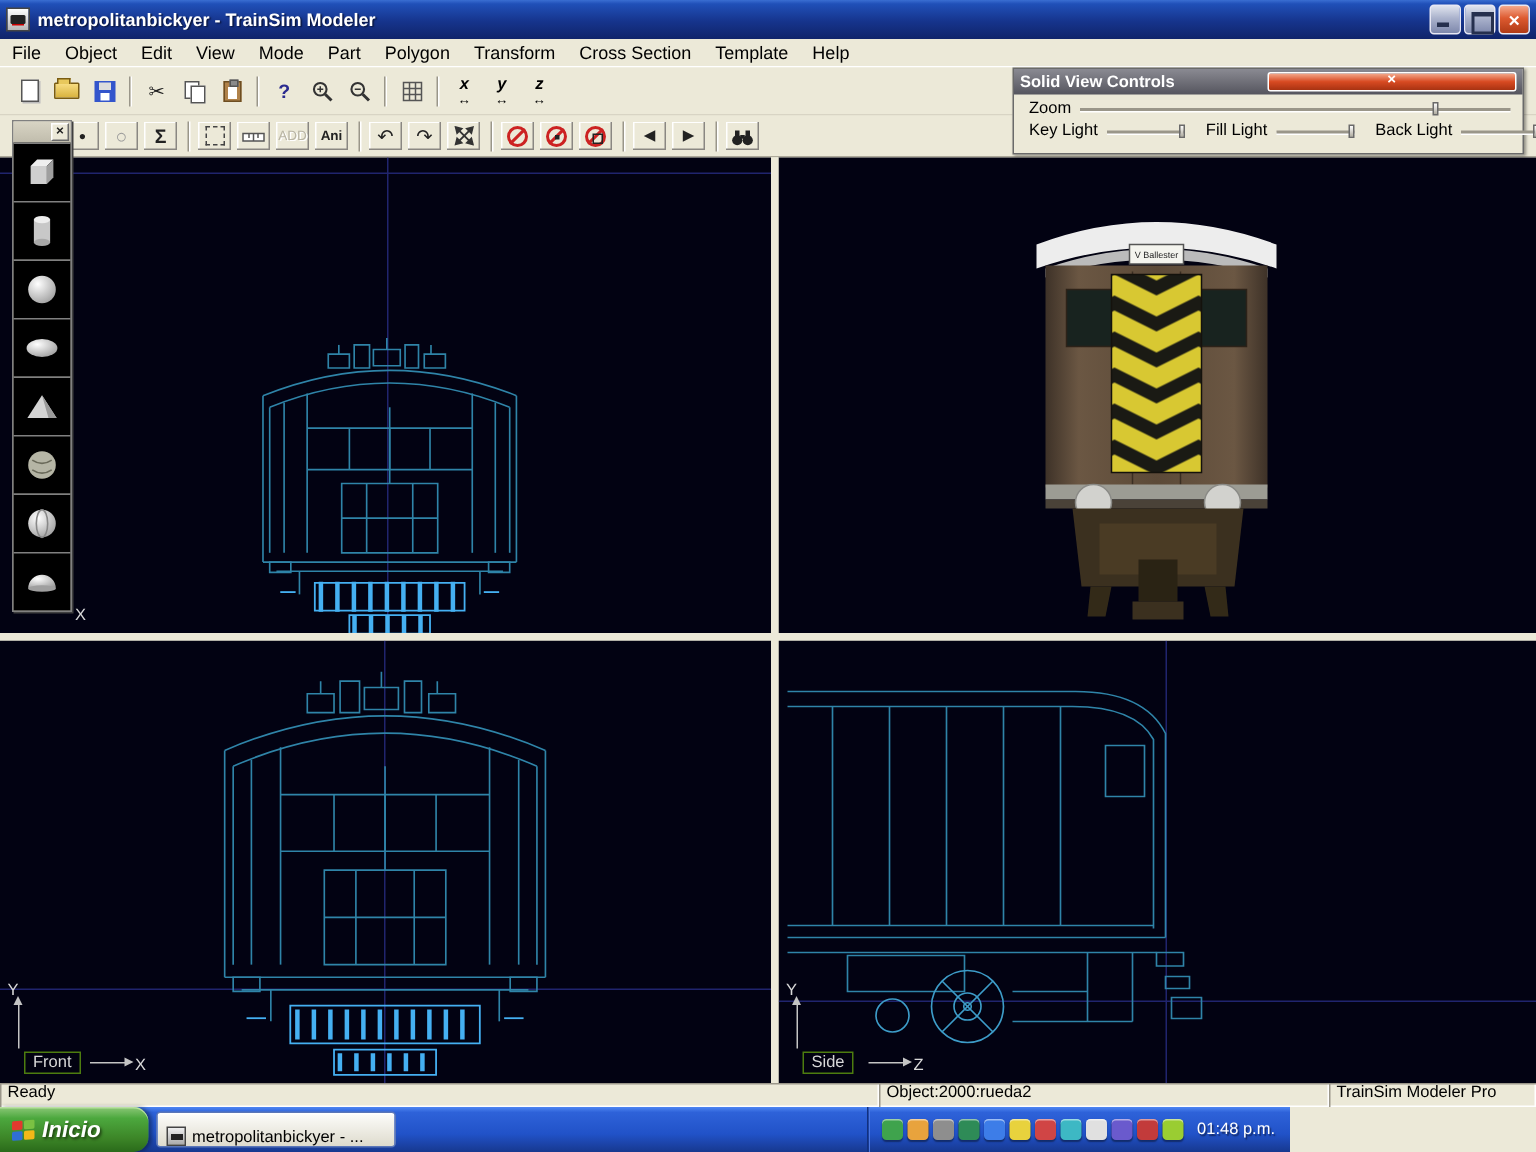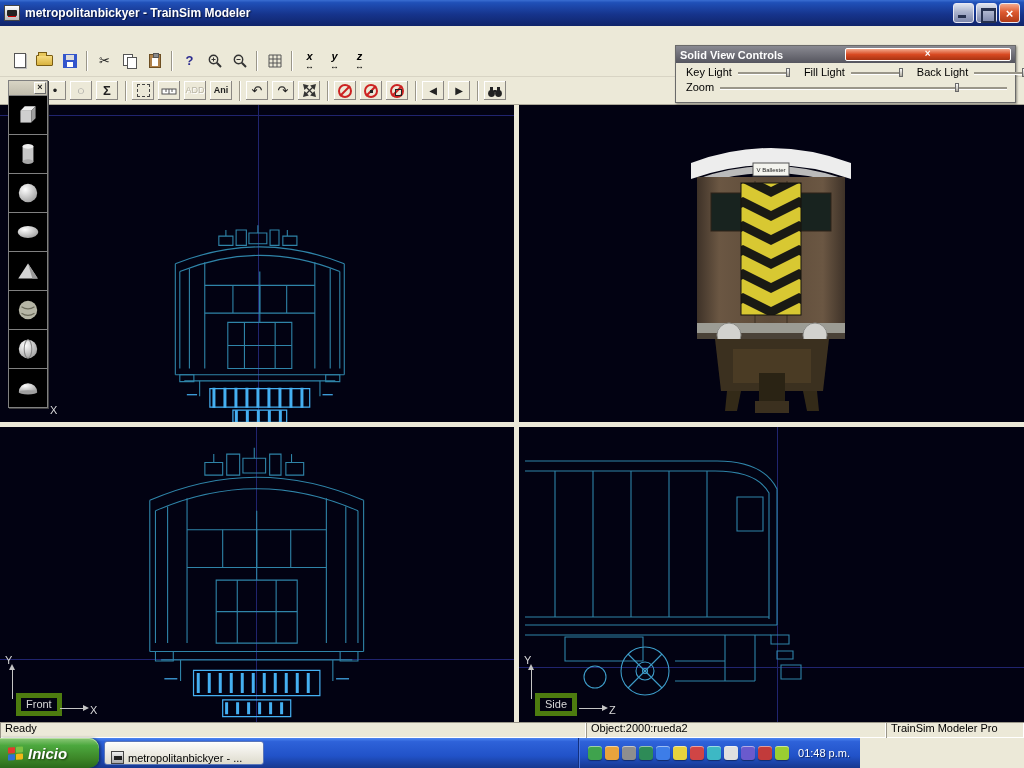--- a/index.html
+++ b/index.html
@@ -74,21 +74,21 @@
   .xline{position:absolute;height:1px;left:0;right:0;background:#20246E}
   .yline{position:absolute;width:1px;top:0;bottom:0;background:#20246E}
   .vp-svg{position:absolute;inset:0}
   #frontWire *,#sideWire *{vector-effect:non-scaling-stroke}
 
   
   .axis-ind{position:absolute;left:4px;bottom:2px;width:100px;height:66px;color:#d8d8d8;font-size:11px}
   .ax-ylabel{position:absolute;left:1px;top:0}
   .ax-v{position:absolute;left:8px;top:13px;height:32px;width:1px;background:#c4c4c4}
   .ax-v::before{content:"";position:absolute;top:-6px;left:-3px;border:3px solid transparent;border-bottom:6px solid #c4c4c4}
-  .ax-name{position:absolute;left:12px;bottom:4px;border:5px solid #4d7c0f;padding:0 5px 1px 5px;background:rgba(2,2,18,.4)}
+  .ax-name{position:absolute;left:12px;bottom:4px;border:1px solid #4d7c0f;padding:0 5px 1px 5px;background:rgba(2,2,18,.4)}
   .ax-h{position:absolute;left:56px;bottom:11px;width:26px;height:1px;background:#c4c4c4}
   .ax-h::after{content:"";position:absolute;right:-6px;top:-3px;border:3px solid transparent;border-left:6px solid #c4c4c4}
   .ax-xlabel{position:absolute;left:86px;bottom:4px}
   .ax-only-x{position:absolute;left:50px;bottom:6px;color:#d8d8d8;font-size:11px}
 
   
   .shape-palette{position:absolute;left:8px;top:80px;width:40px;background:#ECE9D8;border:1px solid #808080;
     box-shadow:1px 1px 0 #404040;z-index:30}
   .sp-head{height:14px;background:linear-gradient(#d8d4c4,#c0bcac);display:flex;justify-content:flex-end;align-items:center;padding:0 1px}
   .sp-close{width:12px;height:12px;background:#ECE9D8;border:1px solid;border-color:#fff #6a6a6a #6a6a6a #fff;font-size:9px;
@@ -232,20 +232,33 @@
   <div class="titlebar">
     <span class="app-icon"></span>
     <span class="title-text">metropolitanbickyer - TrainSim Modeler</span>
     <div class="win-buttons">
       <span class="win-btn minb"></span>
       <span class="win-btn maxb"></span>
       <span class="win-btn closeb">×</span>
     </div>
   </div>
 
+  <div class="menubar">
+    <span class="menu-item">File</span>
+    <span class="menu-item">Object</span>
+    <span class="menu-item">Edit</span>
+    <span class="menu-item">View</span>
+    <span class="menu-item">Mode</span>
+    <span class="menu-item">Part</span>
+    <span class="menu-item">Polygon</span>
+    <span class="menu-item">Transform</span>
+    <span class="menu-item">Cross Section</span>
+    <span class="menu-item">Template</span>
+    <span class="menu-item">Help</span>
+  </div>
 
   <div class="toolbar tb1">
     <button class="tbtn">
         <span class="i-new"></span>
       </button>
     <button class="tbtn">
         <span class="i-open"></span>
       </button>
     <button class="tbtn">
         <span class="i-save"></span>
@@ -514,38 +527,38 @@
           <ellipse cx="12" cy="16" rx="8.5" ry="2" fill="#9f9f9f"></ellipse>
         </svg>
     </div>
   </div>
 
   <div class="svc">
     <div class="svc-title">
       <span>Solid View Controls</span>
       <span class="svc-close">×</span>
     </div>
+    <div class="svc-row">
+      <span class="svc-label">Zoom</span>
+      <span class="slider">
+          <span class="thumb" style="left:82%"></span>
+        </span>
+    </div>
     <div class="svc-row triple">
       <span class="svc-label">Key Light</span>
       <span class="slider">
           <span class="thumb" style="left:92%"></span>
         </span>
       <span class="svc-label">Fill Light</span>
       <span class="slider">
           <span class="thumb" style="left:92%"></span>
         </span>
       <span class="svc-label">Back Light</span>
       <span class="slider" style="margin-right:0">
           <span class="thumb" style="left:92%"></span>
-        </span>
-    </div>
-    <div class="svc-row">
-      <span class="svc-label">Zoom</span>
-      <span class="slider">
-          <span class="thumb" style="left:82%"></span>
         </span>
     </div>
   </div>
 
   <div class="statusbar">
     <span class="sb-pane sb-1">Ready</span>
     <span class="sb-pane sb-2">Object:2000:rueda2</span>
     <span class="sb-pane sb-3">TrainSim Modeler Pro</span>
   </div>
 

